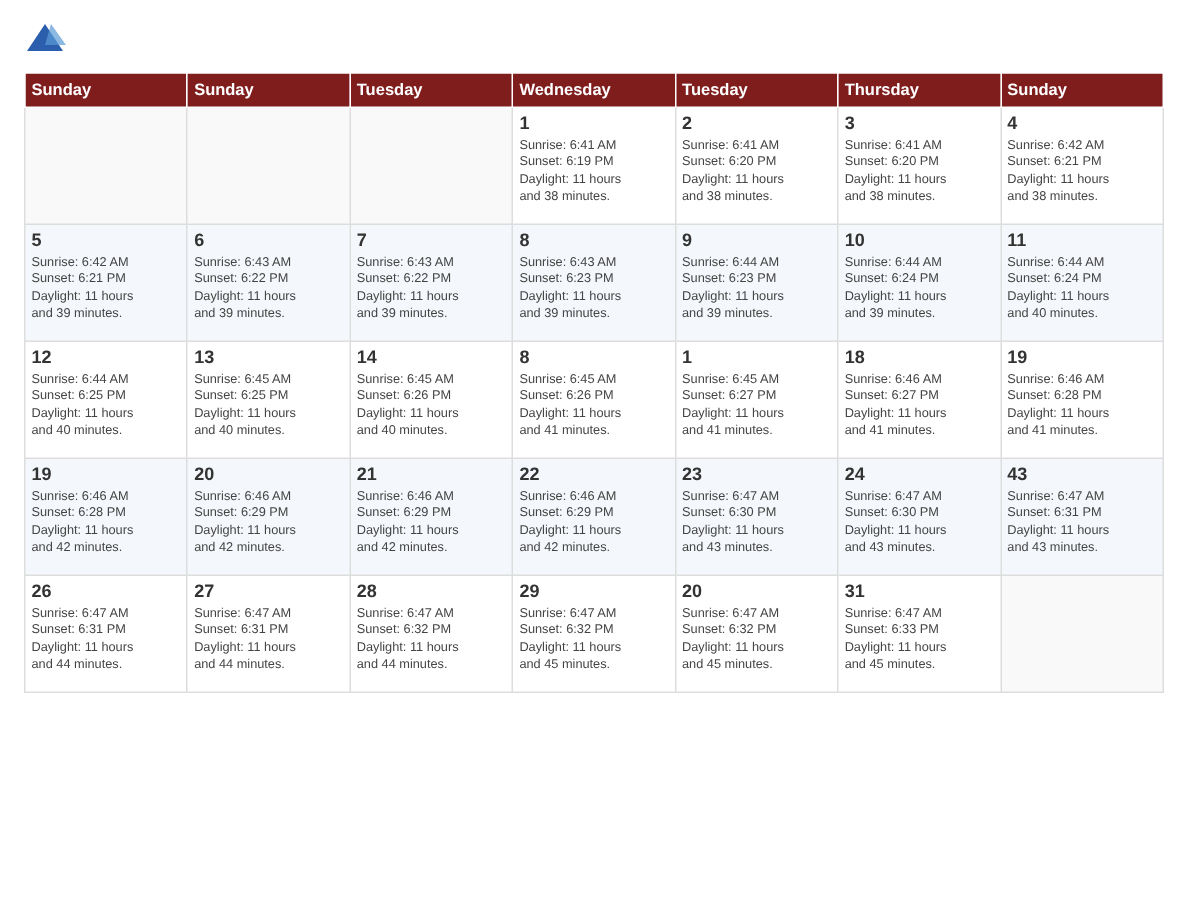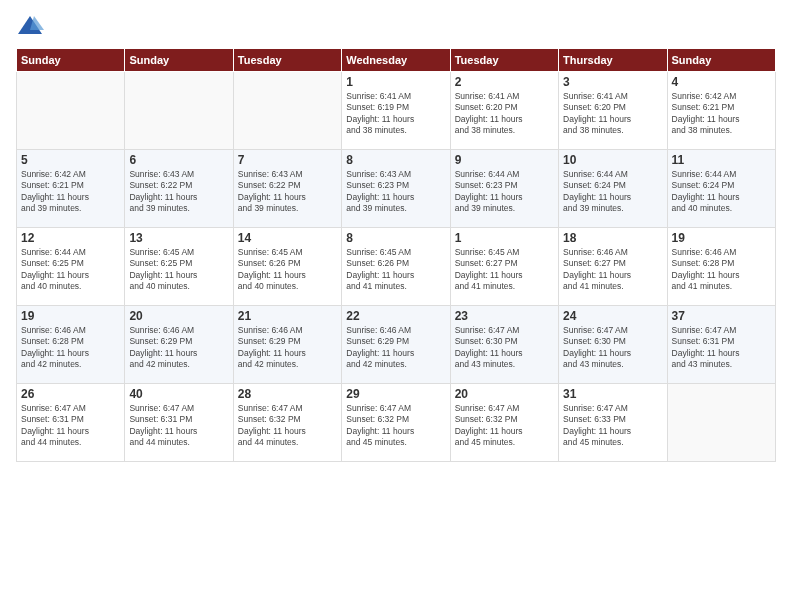--- a/index.html
+++ b/index.html
@@ -309,37 +309,37 @@
 and 43 minutes.</div>
           </td>
           <td>
             <span class="day-number">24</span>
             <div class="day-info" style="white-space: pre-line;">Sunrise: 6:47 AM
 Sunset: 6:30 PM
 Daylight: 11 hours
 and 43 minutes.</div>
           </td>
           <td>
-            <span class="day-number">37</span>
+            <span class="day-number">43</span>
             <div class="day-info" style="white-space: pre-line;">Sunrise: 6:47 AM
 Sunset: 6:31 PM
 Daylight: 11 hours
 and 43 minutes.</div>
           </td>
         </tr>
         <tr>
           <td>
             <span class="day-number">26</span>
             <div class="day-info" style="white-space: pre-line;">Sunrise: 6:47 AM
 Sunset: 6:31 PM
 Daylight: 11 hours
 and 44 minutes.</div>
           </td>
           <td>
-            <span class="day-number">40</span>
+            <span class="day-number">27</span>
             <div class="day-info" style="white-space: pre-line;">Sunrise: 6:47 AM
 Sunset: 6:31 PM
 Daylight: 11 hours
 and 44 minutes.</div>
           </td>
           <td>
             <span class="day-number">28</span>
             <div class="day-info" style="white-space: pre-line;">Sunrise: 6:47 AM
 Sunset: 6:32 PM
 Daylight: 11 hours

